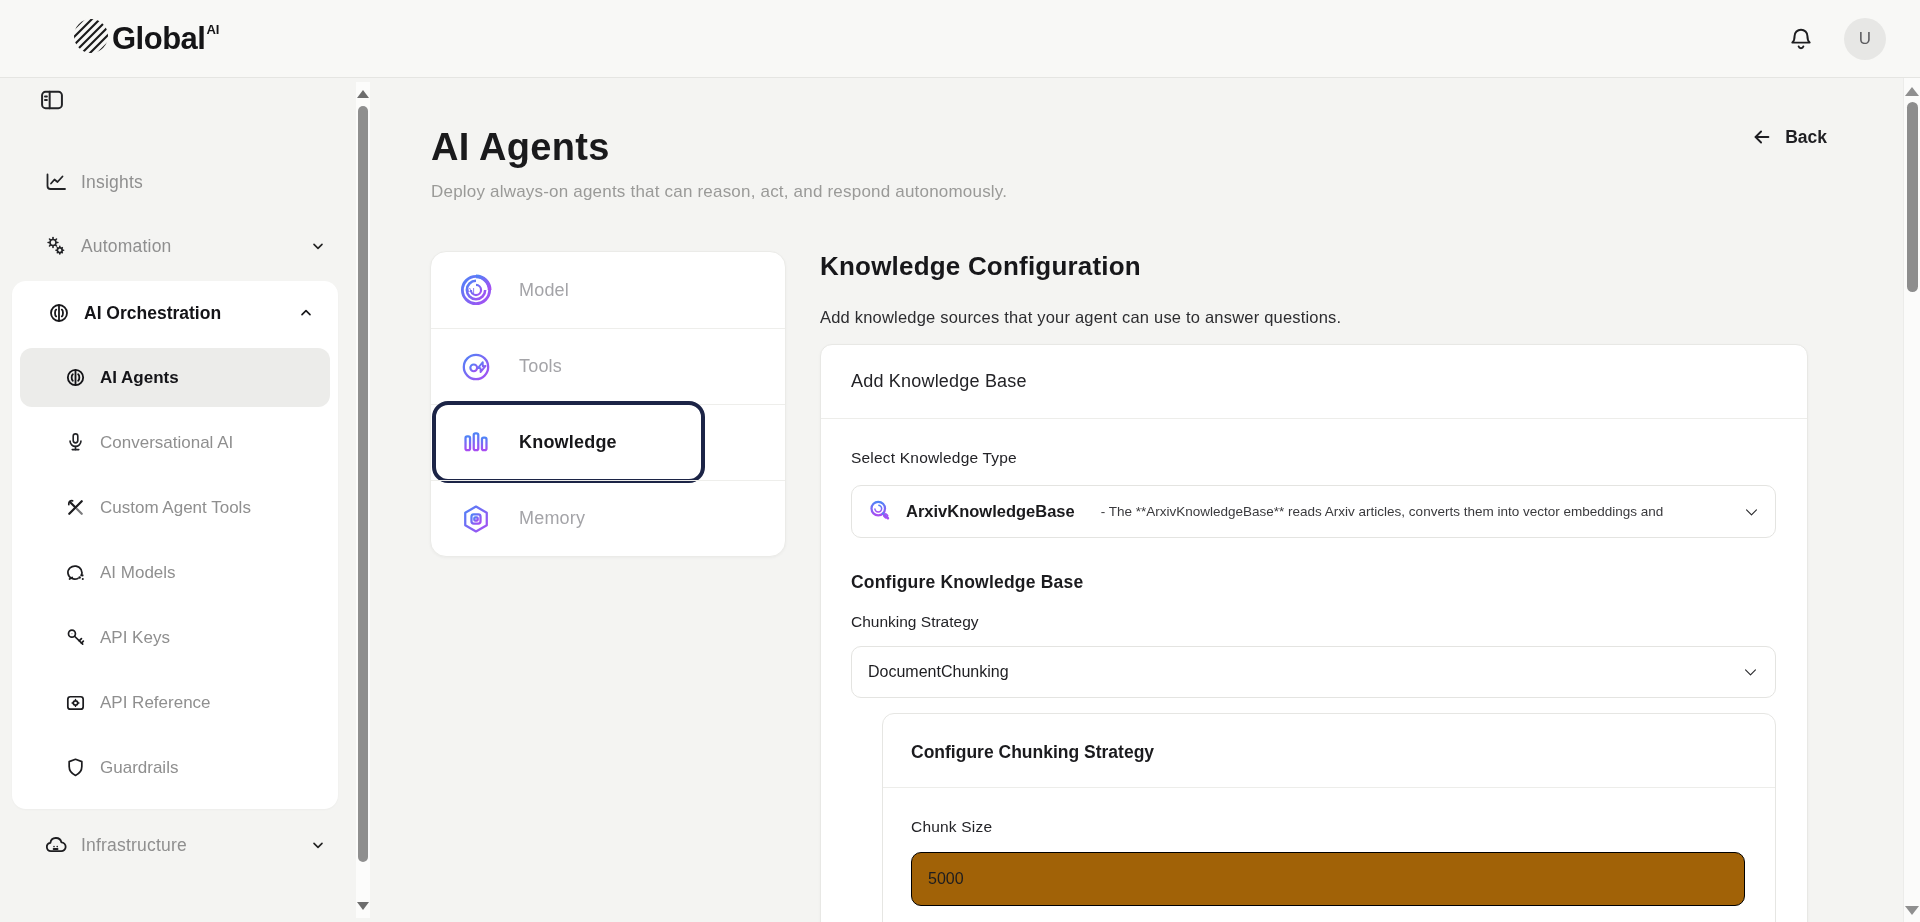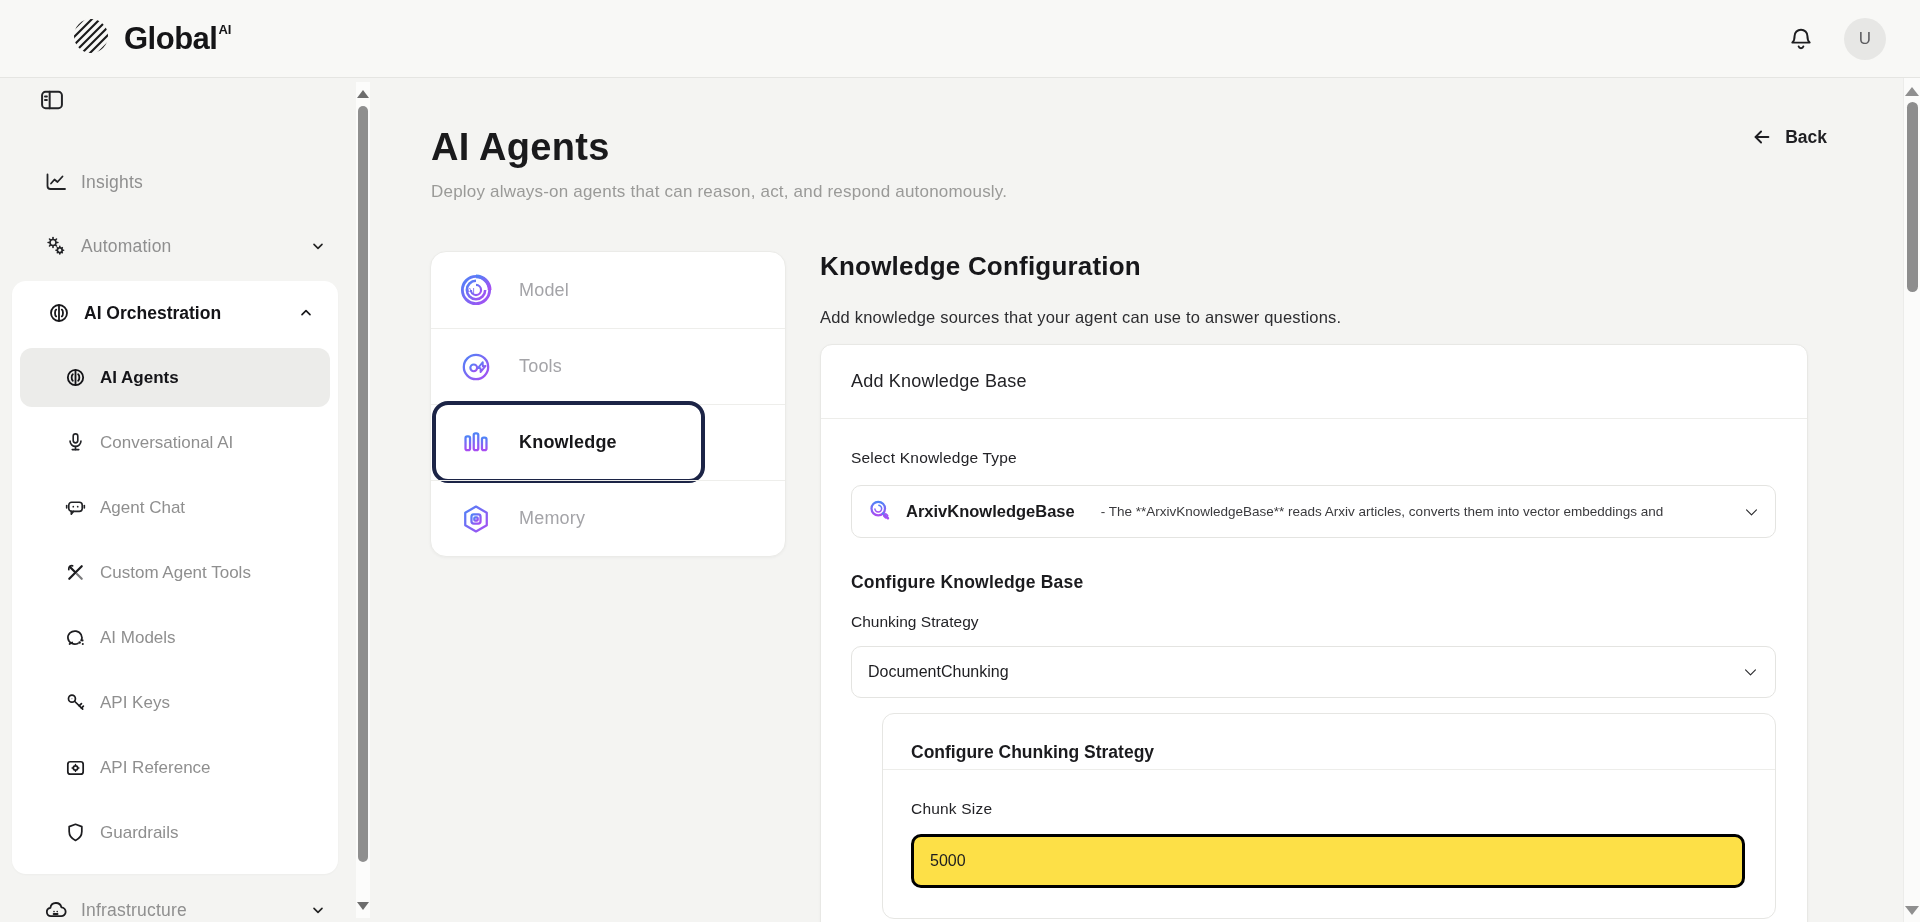--- a/index.html
+++ b/index.html
@@ -2,21 +2,21 @@
 <html><head>
 <meta charset="utf-8">
 <style>
   * { margin:0; padding:0; box-sizing:border-box; }
   html,body { width:1920px; height:922px; overflow:hidden; }
   body { font-family:"Liberation Sans", sans-serif; background:#f4f4f2; color:#1d1d1f; }
   .app { position:relative; width:1920px; height:922px; overflow:hidden; background:#f4f4f2; }
 
   
   .topbar { position:absolute; top:0; left:0; width:1920px; height:78px; background:#f8f8f6; border-bottom:1px solid #e5e5e2; z-index:30; }
-  .brand { position:absolute; left:72px; top:17px; display:flex; align-items:flex-start; gap:14px; }
+  .brand { position:absolute; left:72px; top:17px; display:flex; align-items:flex-start; gap:2px; }
   .brand-word { font-size:31px; font-weight:700; letter-spacing:-0.5px; color:#151517; line-height:44px; }
   .brand-sup { font-size:13px; font-weight:700; color:#151517; margin-left:1px; vertical-align:top; line-height:26px; }
   .topbar-right { position:absolute; right:34px; top:0; height:78px; display:flex; align-items:center; gap:28px; }
   .bell-btn { width:30px; height:30px; display:flex; align-items:center; justify-content:center; cursor:pointer; }
   .avatar { width:42px; height:42px; border-radius:50%; background:#e7e7e5; display:flex; align-items:center; justify-content:center; font-size:17px; color:#5d5d60; cursor:pointer; }
 
   
   .sidebar { position:absolute; left:0; top:78px; width:372px; bottom:0; background:#f4f4f2; overflow:hidden; }
   .panel-toggle { position:absolute; left:38px; top:8px; width:28px; height:28px; cursor:pointer; }
   .side-nav { position:absolute; top:72px; left:0; right:18px; }
@@ -66,23 +66,23 @@
   .field-label { font-size:15.5px; color:#232327; letter-spacing:0.2px; }
   .select-box { position:relative; margin-top:18px; height:53px; border:1px solid #e4e4e1; border-radius:10px; background:#fff; display:flex; align-items:center; padding:0 34px 0 15px; cursor:pointer; overflow:hidden; }
   .select-box .chev { position:absolute; right:15px; top:50%; transform:translateY(-50%); }
   .type-value { font-size:16.5px; font-weight:700; color:#1a1a1d; margin-left:12px; white-space:nowrap; }
   .type-desc { font-size:13.5px; color:#3a3a3d; margin-left:26px; white-space:nowrap; overflow:hidden; flex:1; }
   .section-heading { margin-top:34px; font-size:17.5px; font-weight:700; color:#1b1b1e; letter-spacing:0.2px; }
   .sub-label { margin-top:20px; font-size:15.5px; color:#232327; }
   .select-simple { position:relative; margin-top:15px; height:52px; border:1px solid #e4e4e1; border-radius:10px; background:#fff; display:flex; align-items:center; padding:0 40px 0 16px; cursor:pointer; font-size:16px; color:#1d1d20; }
   .select-simple .chev { position:absolute; right:16px; top:50%; transform:translateY(-50%); }
   .sub-card { margin:15px 0 0 31px; border:1px solid #e6e6e3; border-radius:12px; background:#fff; }
-  .sub-card-header { padding:28px 28px 6px 28px; border-bottom:1px solid #ededea; font-size:17.5px; font-weight:700; color:#1b1b1e; }
+  .sub-card-header { padding:28px 28px 24px 28px; border-bottom:1px solid #ededea; font-size:17.5px; font-weight:700; color:#1b1b1e; }
   .sub-card-body { padding:30px 30px 30px 28px; }
-  .chunk-input { display:block; width:100%; margin-top:16px; height:54px; border:3px solid #000000; border-radius:10px; padding:0 16px; font-size:16px; color:#1d1d20; font-family:"Liberation Sans",sans-serif; background:#fde047; outline:none; }
+  .chunk-input { display:block; width:100%; margin-top:16px; height:54px; border:1px solid #000000; border-radius:10px; padding:0 16px; font-size:16px; color:#1d1d20; font-family:"Liberation Sans",sans-serif; background:#a16207; outline:none; }
 
   
   .main-scroll { position:absolute; right:0; top:78px; bottom:0; width:17px; background:#fbfbfa; border-left:1px solid #ececea; z-index:40; }
   .main-scroll .arrow { position:absolute; left:50%; transform:translateX(-50%); width:0; height:0; border-left:7px solid transparent; border-right:7px solid transparent; cursor:pointer; }
   .main-scroll .arrow.up { top:9px; border-bottom:9px solid #8f8f8f; }
   .main-scroll .arrow.down { bottom:7px; border-top:9px solid #8f8f8f; }
   .main-scroll .thumb { position:absolute; left:3px; width:11px; top:24px; height:190px; background:#8d8d8d; border-radius:6px; cursor:grab; }
 
   svg { display:block; }
 </style>
@@ -235,33 +235,20 @@
             <svg width="23" height="23" viewBox="0 0 24 24" fill="none" stroke="#222326" stroke-width="1.7" stroke-linecap="round">
               <rect x="9.6" y="3" width="4.8" height="9.4" rx="2.4"></rect>
               <path d="M6.3 10.4a5.7 5.7 0 0 0 11.4 0"></path>
               <line x1="12" y1="16.2" x2="12" y2="19.4"></line>
                 <line x1="8.6" y1="19.4" x2="15.4" y2="19.4"></line>
             </svg>
           </span>
           <span class="lbl">Conversational AI</span>
         </div>
 
-        <div class="child-item">
-          <span class="side-icon">
-            <svg width="23" height="23" viewBox="0 0 24 24" fill="none" stroke="#222326" stroke-width="1.7" stroke-linecap="round" stroke-linejoin="round">
-              <rect x="5" y="6.5" width="14" height="9.5" rx="3"></rect>
-              <line x1="2.8" y1="10" x2="2.8" y2="12.5"></line>
-                <line x1="21.2" y1="10" x2="21.2" y2="12.5"></line>
-              <circle cx="9.7" cy="11.2" r="0.9" fill="#222326" stroke="none"></circle>
-              <circle cx="14.3" cy="11.2" r="0.9" fill="#222326" stroke="none"></circle>
-              <path d="M10 16l-2.4 3v-3"></path>
-            </svg>
-          </span>
-          <span class="lbl">Agent Chat</span>
-        </div>
 
         <div class="child-item">
           <span class="side-icon">
             <svg width="23" height="23" viewBox="0 0 24 24" fill="none" stroke="#1c1c1f" stroke-width="2.3" stroke-linecap="round">
               <line x1="5.5" y1="18.5" x2="18.5" y2="5.5"></line>
               <line x1="6" y1="6" x2="12" y2="12"></line>
               <path d="M5 9a3.4 3.4 0 0 1 4-4" stroke-width="1.8"></path>
               <line x1="13.5" y1="13.5" x2="18.5" y2="18.5" stroke="#7a7a7c"></line>
             </svg>
           </span>

